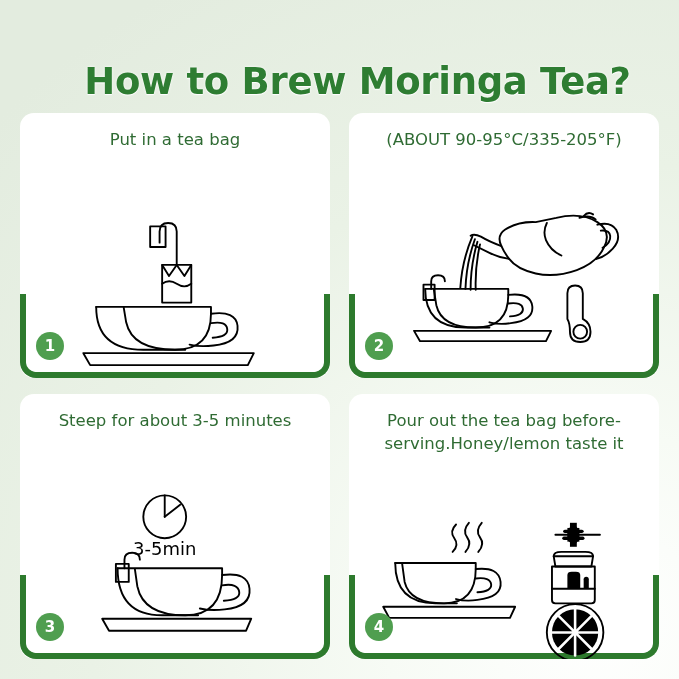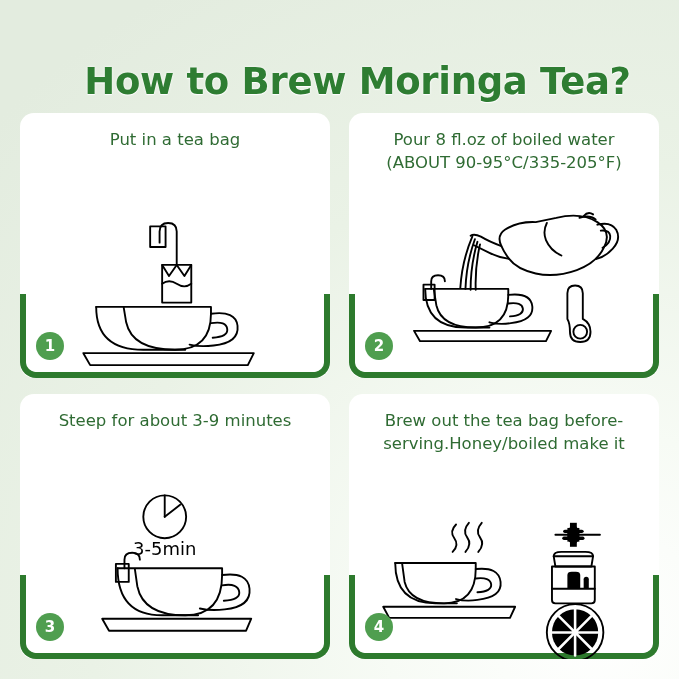--- a/index.html
+++ b/index.html
@@ -176,21 +176,20 @@
 
       <div class="step-badge">1</div>
     </div>
 
     <div class="panel">
       <div class="panel-card"></div>
       <div class="panel-frame"></div>
       <div class="panel-inner"></div>
 
       <div class="panel-caption">
-        <div>Pour 8 fl.oz of boiled water</div>
         <div>(ABOUT 90-95°C/335-205°F)</div>
       </div>
 
       <div class="panel-art">
         <svg viewBox="0 0 310 265" xmlns="http://www.w3.org/2000/svg" fill="none" stroke="#000" stroke-width="2.2" stroke-linecap="round" stroke-linejoin="round">
 
           <g>
             <path d="M152 111 Q146 99 156 92 Q171 82 192 83 L216 78
                      Q245 71 264 83 Q281 94 272 112 Q264 130 240 139
                      Q215 148 192 143 Q170 138 161 126 Q155 118 152 111 Z"></path>
@@ -234,21 +233,21 @@
       </div>
 
       <div class="step-badge">2</div>
     </div>
 
     <div class="panel">
       <div class="panel-card"></div>
       <div class="panel-frame"></div>
       <div class="panel-inner"></div>
 
-      <div class="panel-caption">Steep for about 3-9 minutes</div>
+      <div class="panel-caption">Steep for about 3-5 minutes</div>
 
       <div class="panel-art">
         <svg viewBox="0 0 310 265" xmlns="http://www.w3.org/2000/svg" fill="none" stroke="#000" stroke-width="2.2" stroke-linecap="round" stroke-linejoin="round">
 
           <g>
             <circle cx="143" cy="99" r="25"></circle>
             <path d="M143 99 L143 74"></path>
             <path d="M143 99 L161 85"></path>
           </g>
 
@@ -271,22 +270,22 @@
 
       <div class="step-badge">3</div>
     </div>
 
     <div class="panel">
       <div class="panel-card"></div>
       <div class="panel-frame"></div>
       <div class="panel-inner"></div>
 
       <div class="panel-caption">
-        <div>Brew out the tea bag before-</div>
-        <div>serving.Honey/boiled make it</div>
+        <div>Pour out the tea bag before-</div>
+        <div>serving.Honey/lemon taste it</div>
       </div>
 
       <div class="panel-art">
         <svg viewBox="0 0 310 265" xmlns="http://www.w3.org/2000/svg" fill="none" stroke="#000" stroke-width="2.2" stroke-linecap="round" stroke-linejoin="round">
 
           <g>
             <path d="M95 140 Q103 132 97 124 Q91 116 99 108"></path>
             <path d="M110 140 Q118 131 112 123 Q106 115 114 106"></path>
             <path d="M125 140 Q133 131 127 123 Q121 115 129 106"></path>
           </g>

